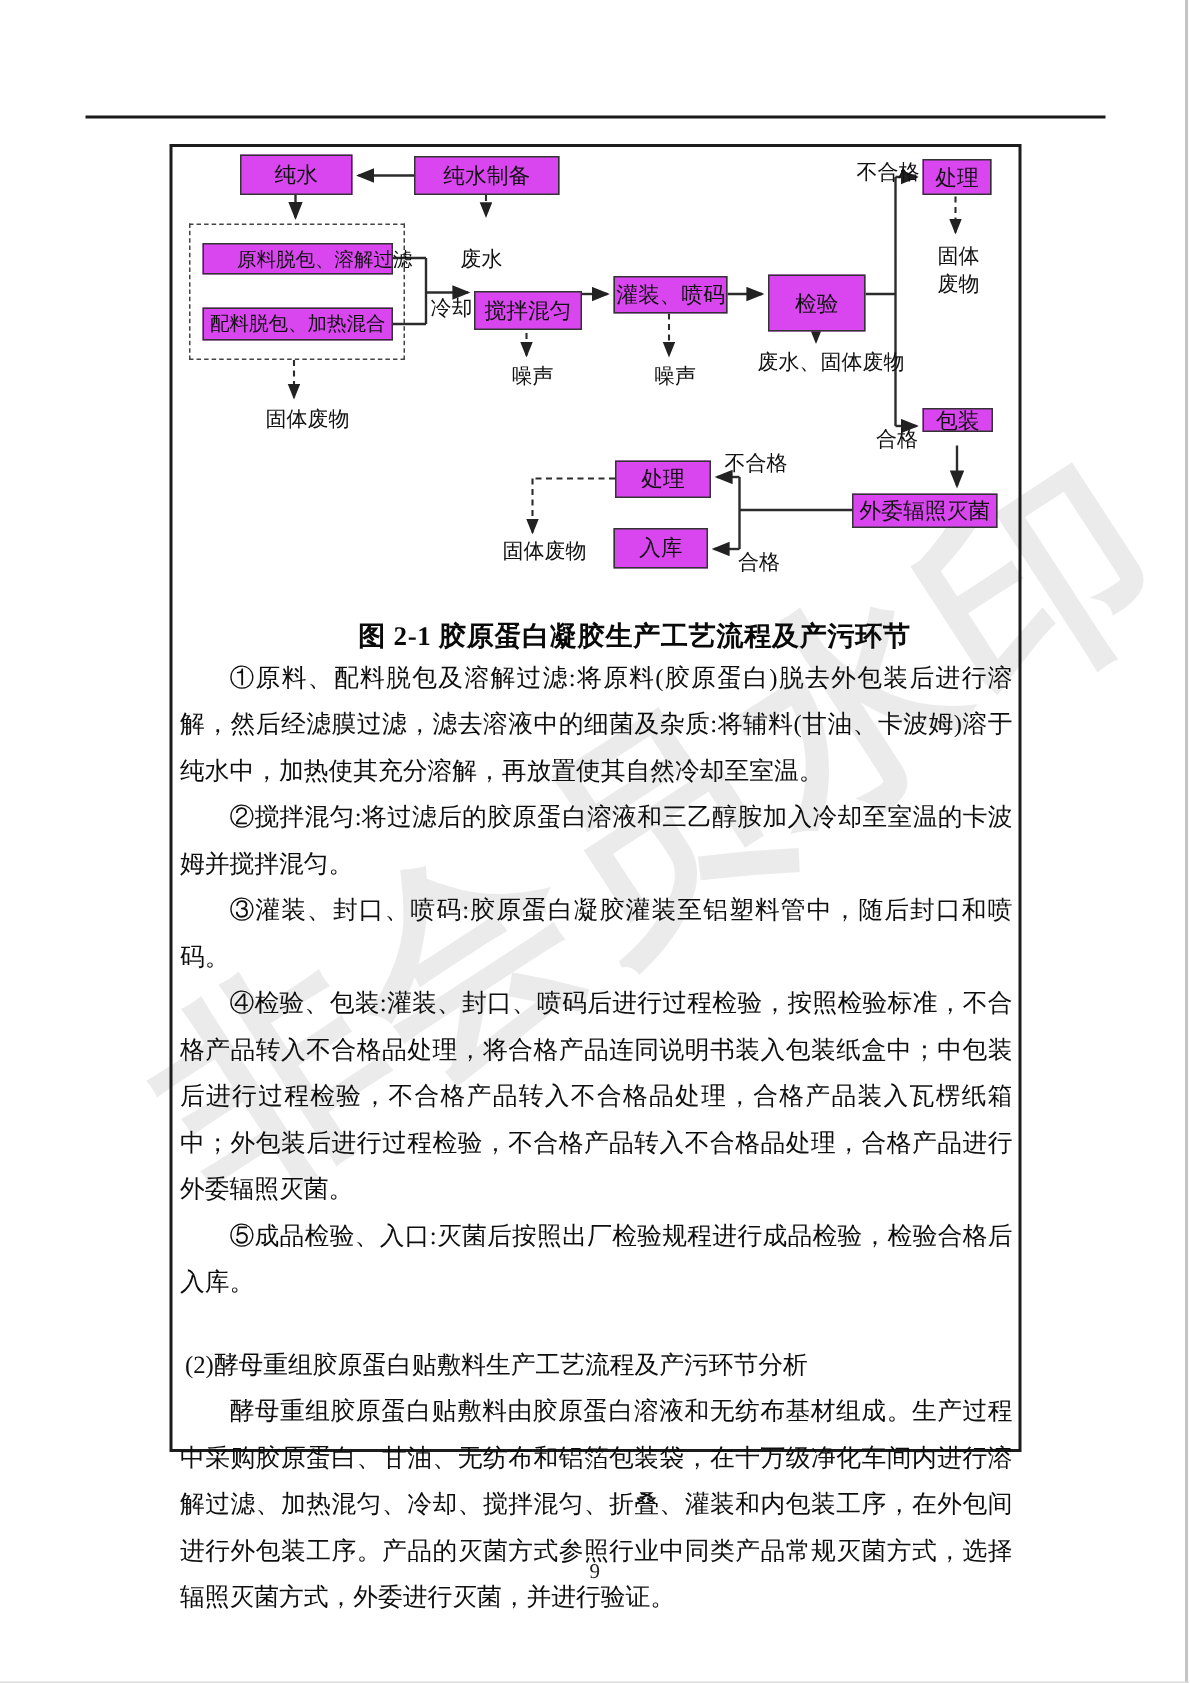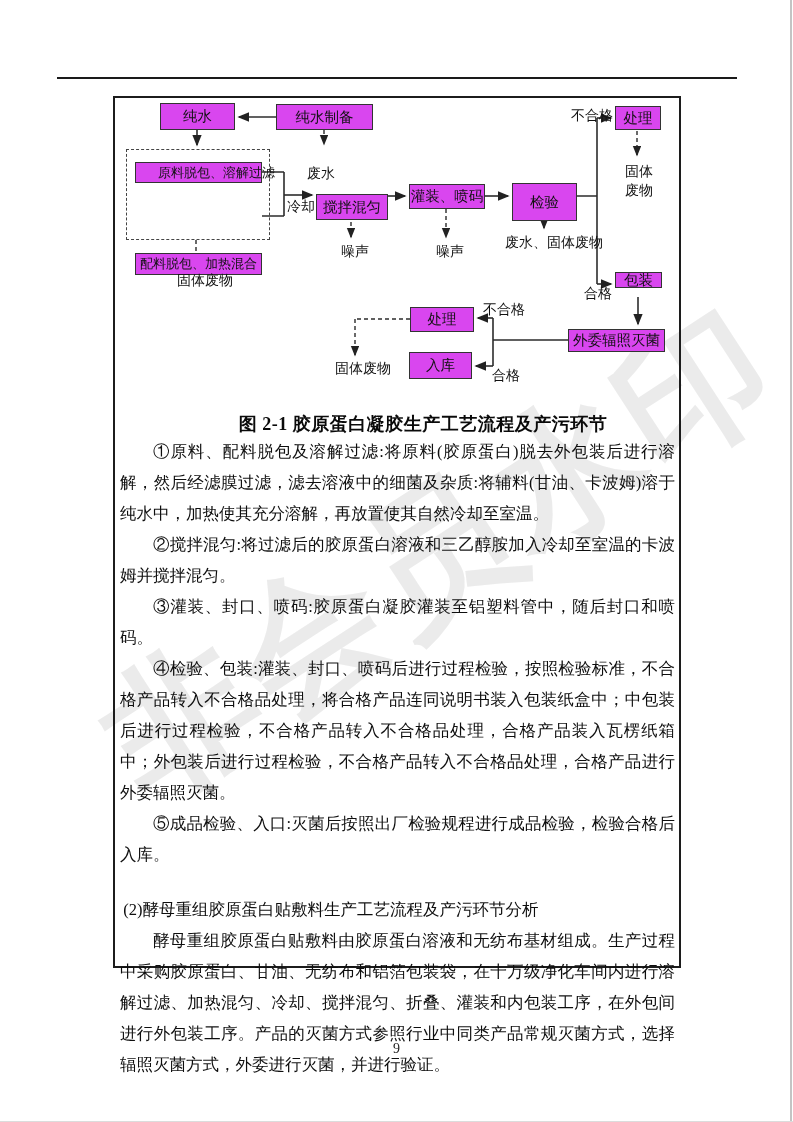--- a/index.html
+++ b/index.html
@@ -101,21 +101,21 @@
           <path d="M295,221 L240,221"></path>
           <path d="M240,221 L240,257" marker-end="url(#arw)"></path>
         </g>
       </svg>
 
       <div class="fc-dashed" style="left:11px;top:51px;width:144px;height:91px;"></div>
 
       <div class="fc-box" style="left:45px;top:5px;width:75px;height:27px;">纯水</div>
       <div class="fc-box" style="left:161px;top:6px;width:97px;height:26px;">纯水制备</div>
       <div class="fc-box small" style="left:20px;top:64px;width:127px;height:21px;padding-left:36px;">原料脱包、溶解过滤</div>
-      <div class="fc-box small" style="left:20px;top:107px;width:127px;height:22px;margin-top:48px;">配料脱包、加热混合</div>
+      <div class="fc-box small" style="left:20px;top:107px;width:127px;height:22px;">配料脱包、加热混合</div>
       <div class="fc-box" style="left:201px;top:84px;width:72px;height:26px;margin-top:12px;">搅拌混匀</div>
       <div class="fc-box" style="left:294px;top:86px;width:76px;height:25px;">灌装、喷码</div>
       <div class="fc-box" style="left:397px;top:85px;width:65px;height:38px;">检验</div>
       <div class="fc-box" style="left:500px;top:8px;width:46px;height:24px;">处理</div>
       <div class="fc-box" style="left:500px;top:174px;width:47px;height:16px;">包装</div>
       <div class="fc-box" style="left:453px;top:231px;width:97px;height:23px;">外委辐照灭菌</div>
       <div class="fc-box" style="left:295px;top:209px;width:64px;height:25px;">处理</div>
       <div class="fc-box" style="left:294px;top:254px;width:63px;height:27px;">入库</div>
 
       <div class="fc-label" style="left:178px;top:51px;width:42px;margin-top:16px;">废水</div>

